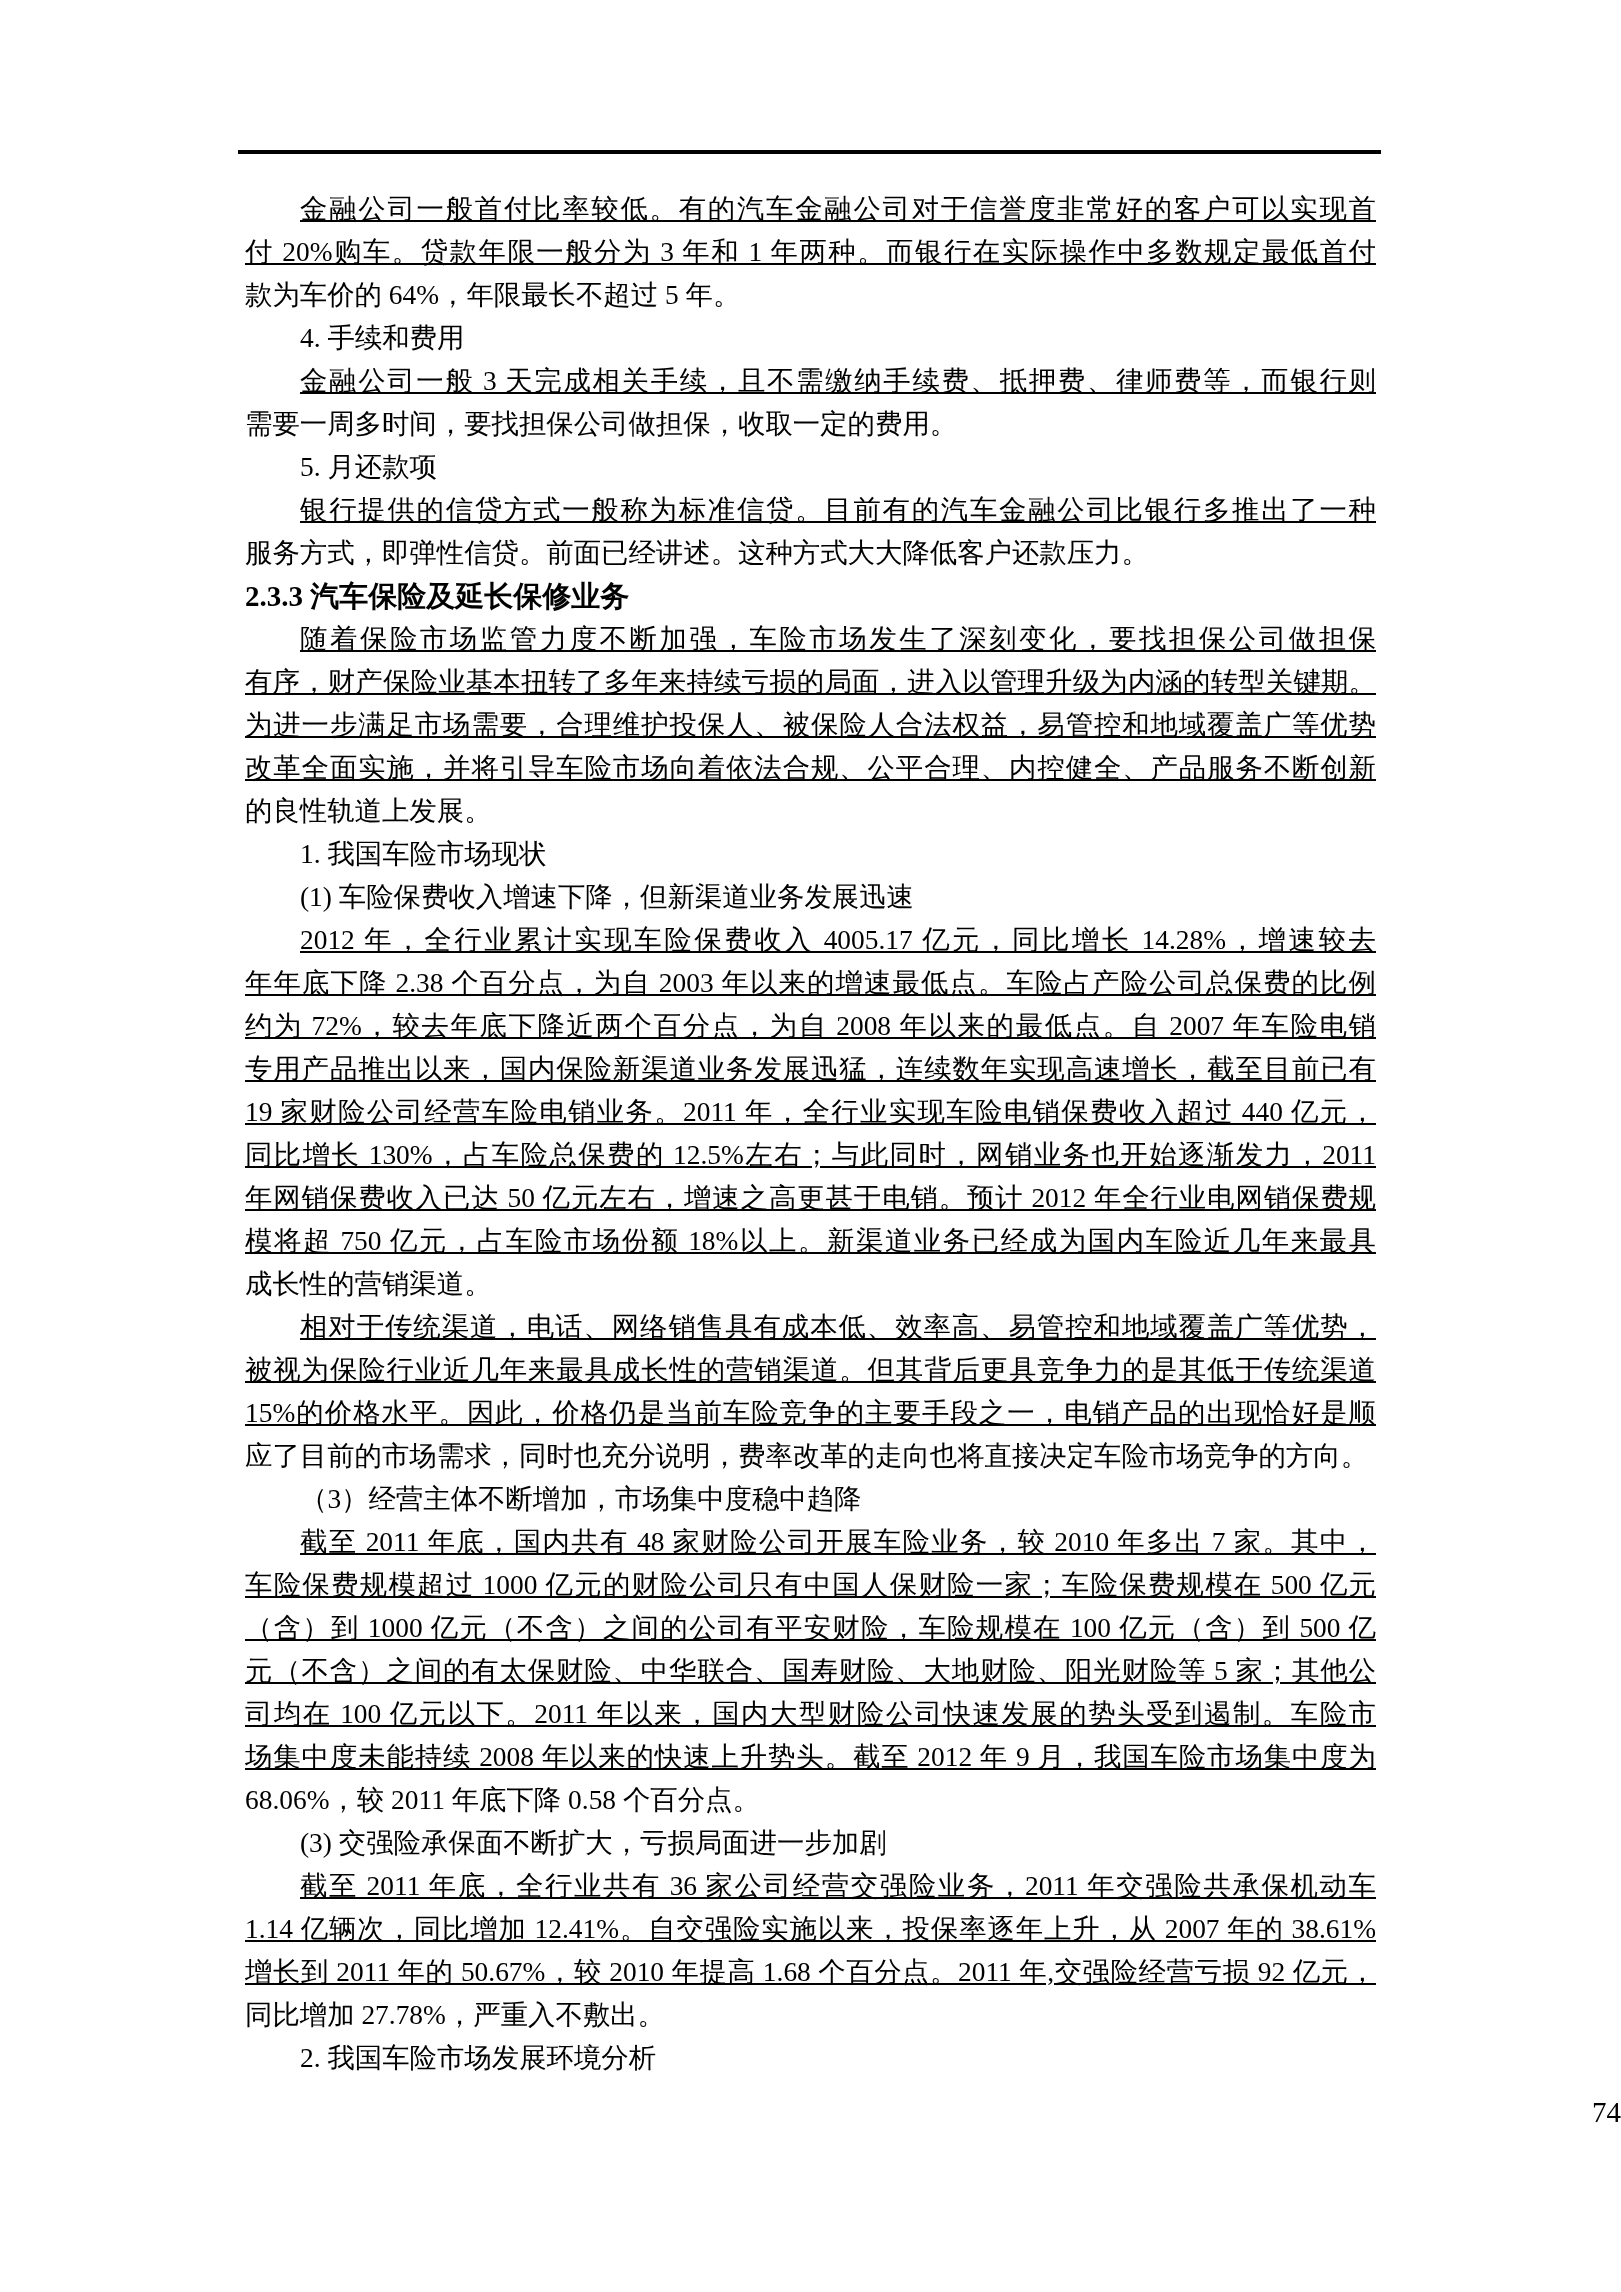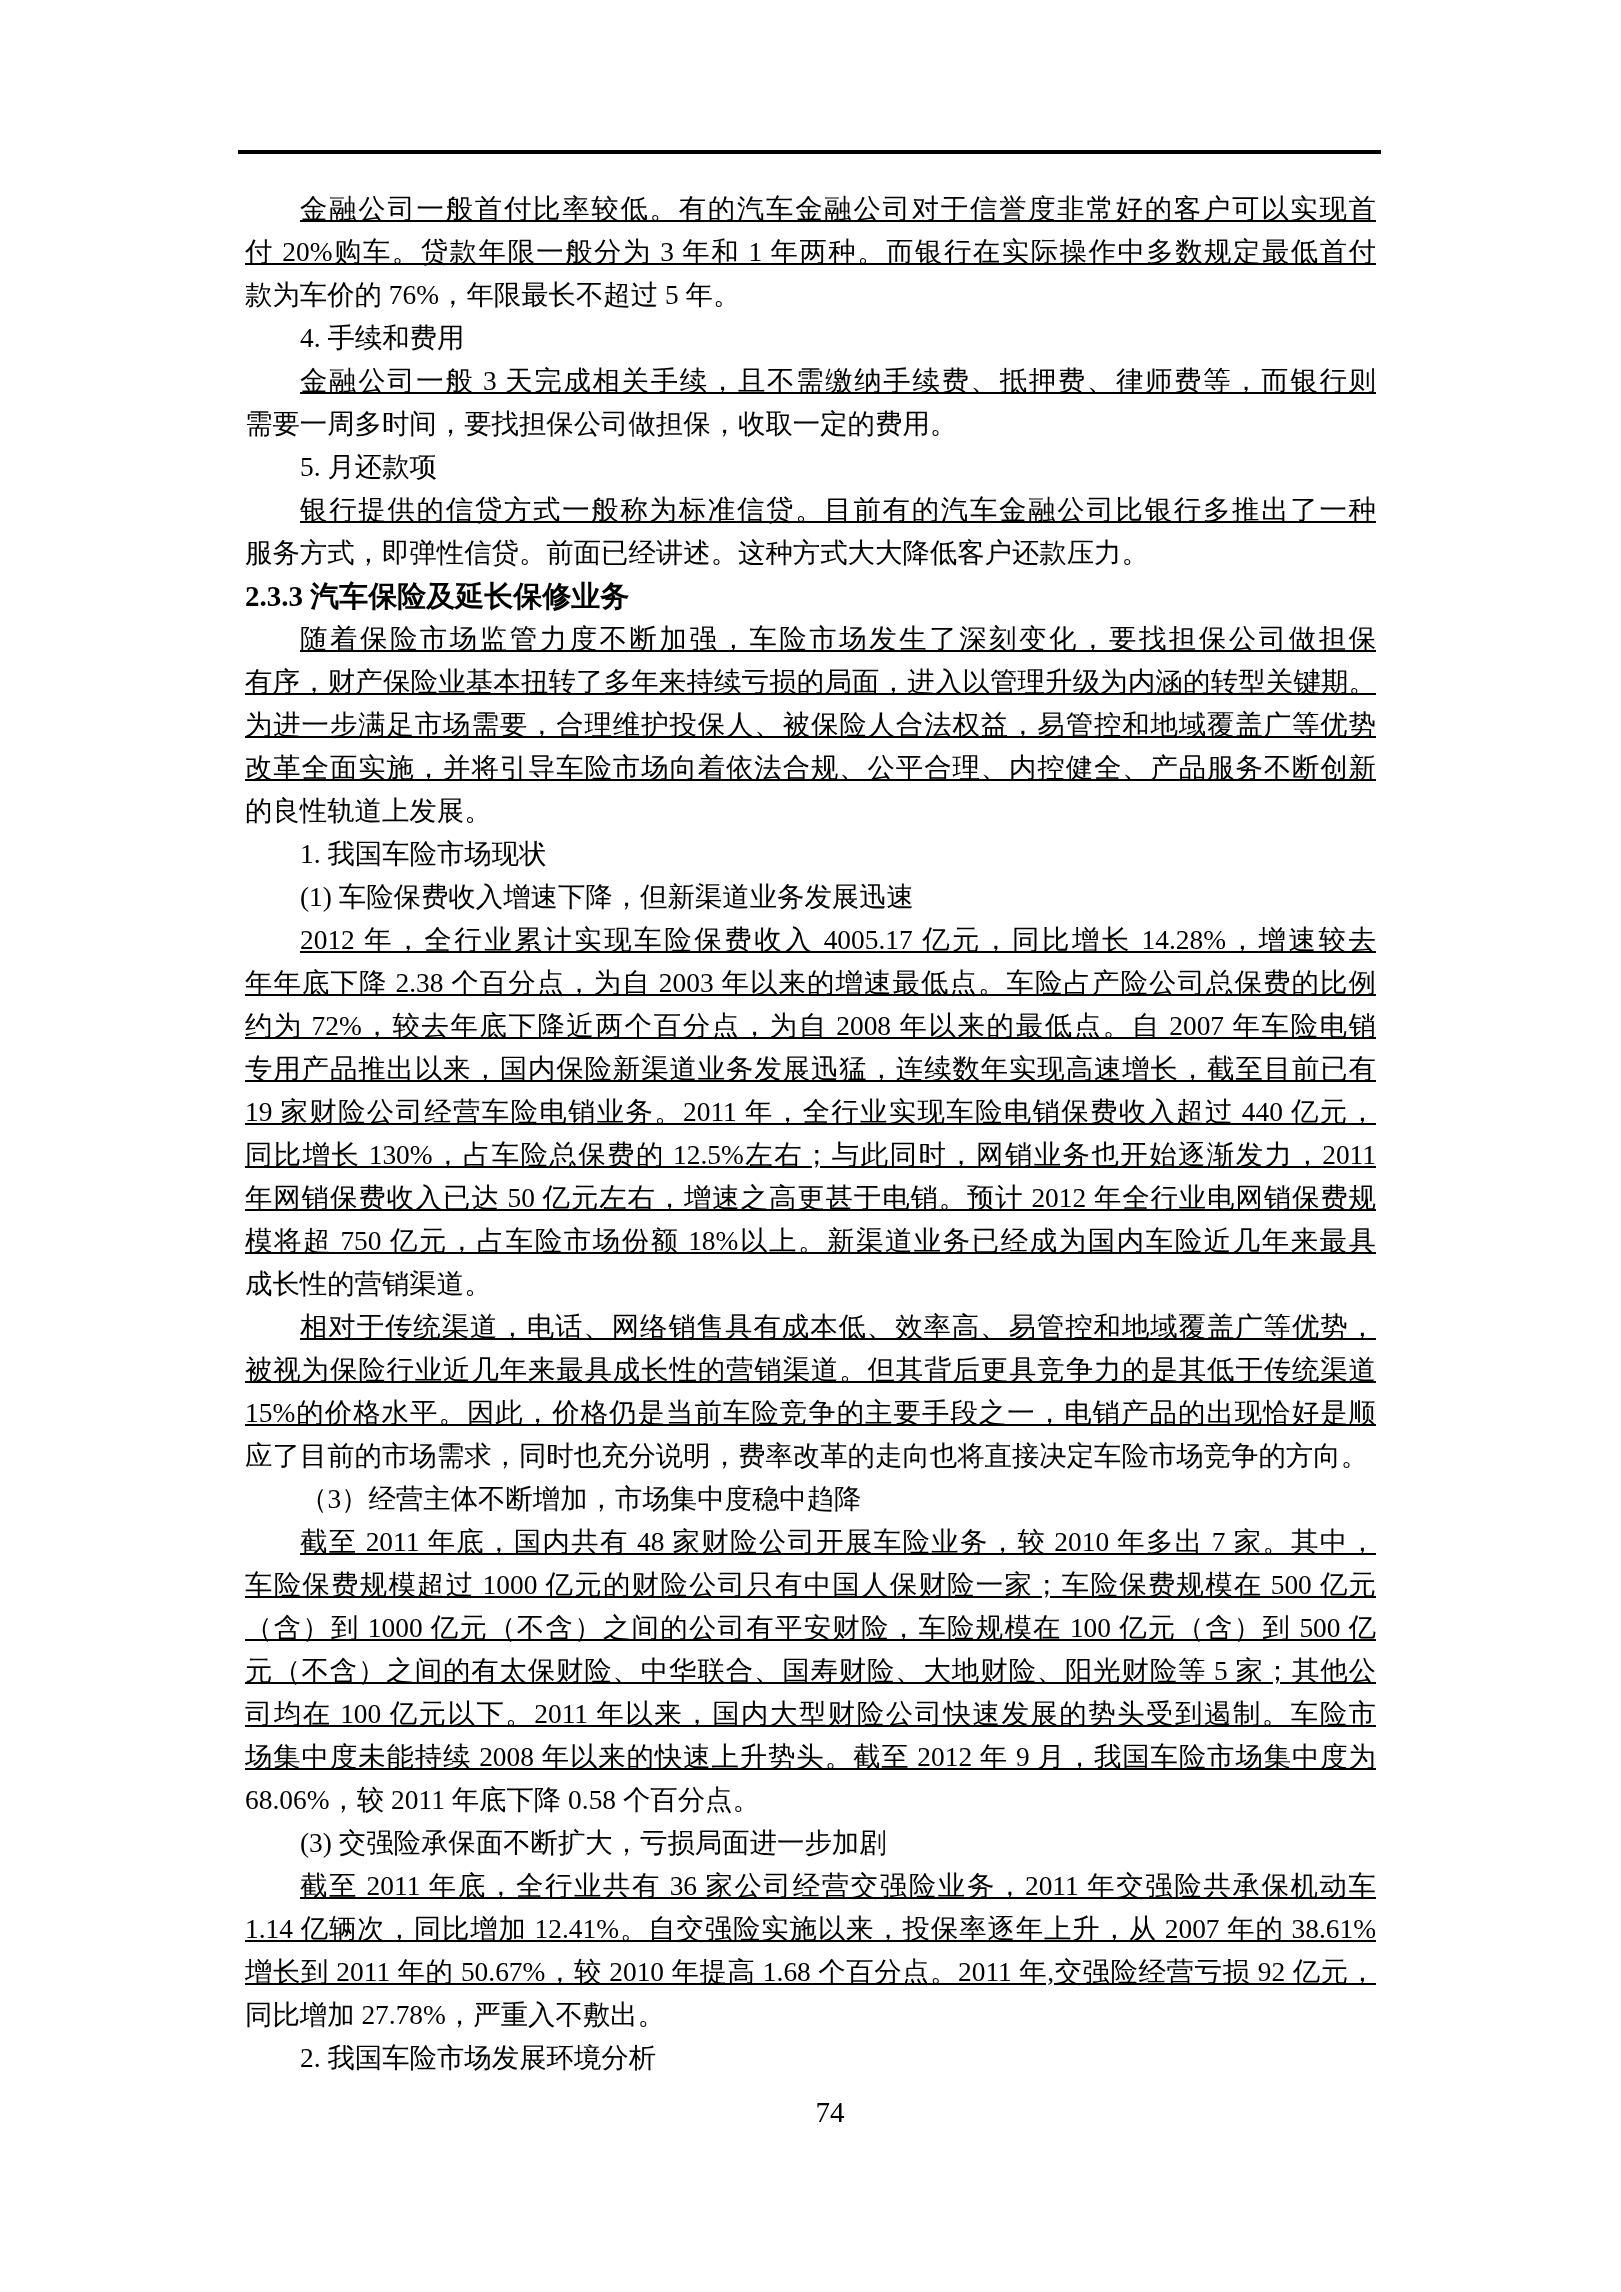--- a/index.html
+++ b/index.html
@@ -49,36 +49,36 @@
     font-size: 29px;
     font-weight: bold;
     line-height: 43px;
     height: 43px;
   }
   .page-number {
     position: absolute;
     left: 0;
     top: 2096px;
     width: 100%;
-    text-align: center;
+    text-align: right;
     text-indent: 39px;
     font-size: 29px;
     line-height: 33px;
   }
 </style>
 </head>
 <body>
 
 <div class="page">
   <div class="header-rule"></div>
   <div class="content">
       <div class="block paragraph">
         <div class="line indent stretch">金融公司一般首付比率较低。有的汽车金融公司对于信誉度非常好的客户可以实现首</div>
         <div class="line stretch">付 20%购车。贷款年限一般分为 3 年和 1 年两种。而银行在实际操作中多数规定最低首付</div>
-        <div class="line">款为车价的 76%，年限最长不超过 5 年。</div>
+        <div class="line">款为车价的 64%，年限最长不超过 5 年。</div>
       </div>
       <div class="block list-item">
         <div class="line indent">4. 手续和费用</div>
       </div>
       <div class="block paragraph">
         <div class="line indent stretch">金融公司一般 3 天完成相关手续，且不需缴纳手续费、抵押费、律师费等，而银行则</div>
         <div class="line">需要一周多时间，要找担保公司做担保，收取一定的费用。</div>
       </div>
       <div class="block list-item">
         <div class="line indent">5. 月还款项</div>

